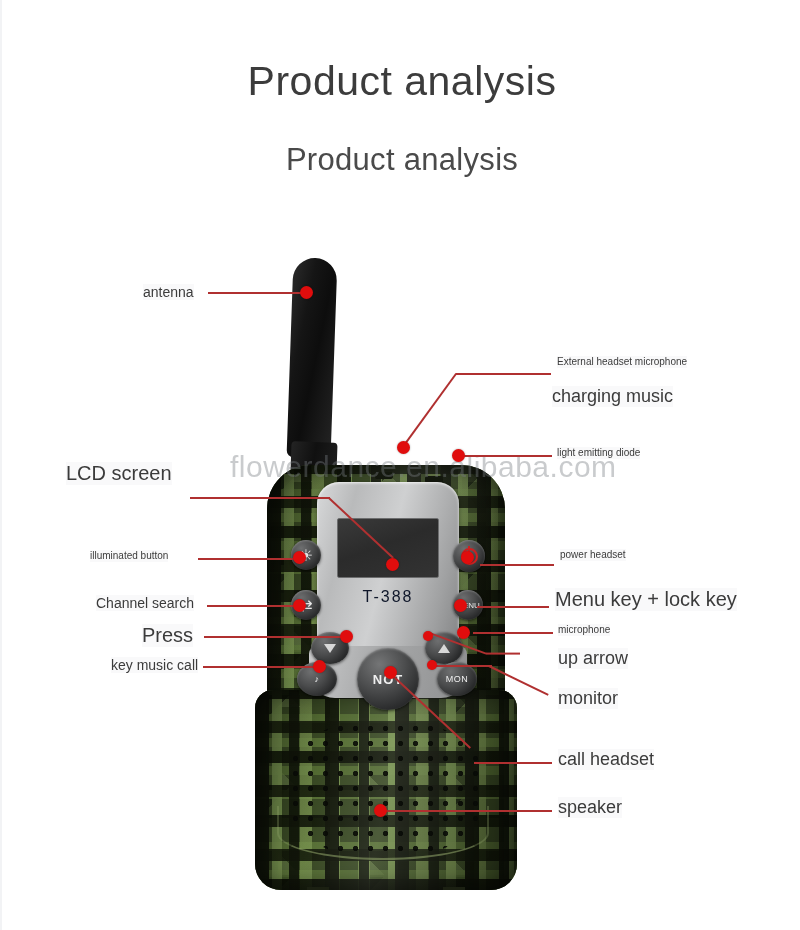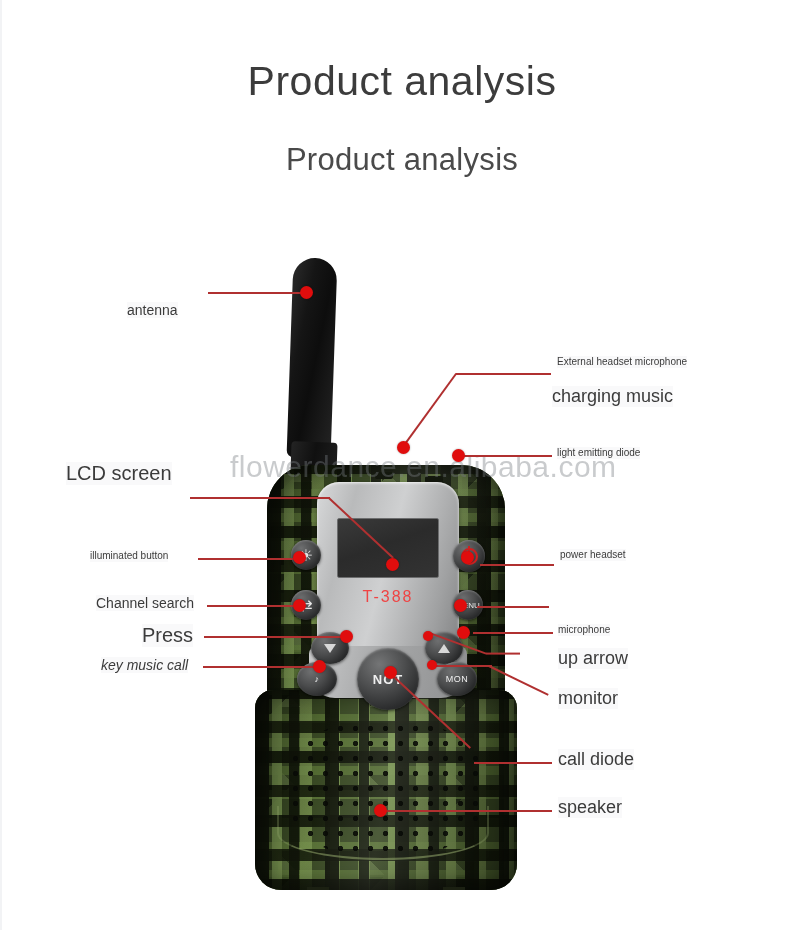--- a/index.html
+++ b/index.html
@@ -152,21 +152,21 @@
     border-radius: 2px;
   }
   .model-no {
     position: absolute;
     left: 68px;
     top: 338px;
     width: 142px;
     text-align: center;
     font-size: 16px;
     letter-spacing: 2px;
-    color: #ef4444;
+    color: #0f172a;
     font-family: "Liberation Sans", sans-serif;
   }
 
   
   .btn {
     position: absolute;
     border-radius: 50%;
     background: radial-gradient(circle at 34% 28%, #6e6f70 0%, #4a4b4c 42%, #252627 78%, #141515 100%);
     box-shadow: 0 1px 3px rgba(0,0,0,.6), inset 0 1px 2px rgba(255,255,255,.25);
     display: flex;
@@ -365,21 +365,21 @@
     <div class="btn btn-ptt">
       <span>NOT</span>
     </div>
 
     <div class="speaker"></div>
     <div class="grille-arc"></div>
   </div>
 
   <div class="watermark">flowerdance.en.alibaba.com</div>
 
-  <div class="label lbl-md" style="left:125px; top:284px;margin-top:18px;">antenna</div>
+  <div class="label lbl-md" style="left:141px; top:284px;">antenna</div>
   <div class="leader" style="left:206px; top:292px; width:98px;"></div>
   <div class="dot" style="left:298px; top:286px;"></div>
 
   <div class="label lbl-sm" style="left:555px; top:356px;">External headset microphone</div>
   <div class="leader" style="left:454px; top:373px; width:95px;"></div>
   <div class="leader" style="left:400px; top:447px; width:92px; transform:rotate(-54deg);"></div>
   <div class="dot" style="left:395px; top:441px;"></div>
 
   <div class="label lbl-lg" style="left:550px; top:386px;">charging music</div>
 
@@ -397,46 +397,47 @@
   <div class="dot" style="left:291px; top:551px;"></div>
 
   <div class="label lbl-md" style="left:94px; top:595px;text-align:right;">Channel search</div>
   <div class="leader" style="left:205px; top:605px; width:92px;"></div>
   <div class="dot" style="left:291px; top:599px;"></div>
 
   <div class="label lbl-xl" style="left:140px; top:624px;">Press</div>
   <div class="leader" style="left:202px; top:636px; width:140px;"></div>
   <div class="dot" style="left:338px; top:630px;"></div>
 
-  <div class="label lbl-md" style="left:99px; top:657px;font-style:italic;">key music call</div>
+  <div class="label lbl-md" style="left:109px; top:657px;">key music call</div>
   <div class="leader" style="left:201px; top:666px; width:116px;"></div>
   <div class="dot" style="left:311px; top:660px;"></div>
 
   <div class="label lbl-sm" style="left:558px; top:549px;">power headset</div>
   <div class="leader" style="left:478px; top:564px; width:74px;"></div>
   <div class="dot" style="left:459px; top:551px;"></div>
 
+  <div class="label lbl-xl" style="left:553px; top:588px;">Menu key + lock key</div>
   <div class="leader" style="left:475px; top:606px; width:72px;"></div>
   <div class="dot" style="left:452px; top:599px;"></div>
 
   <div class="label lbl-sm" style="left:556px; top:624px;">microphone</div>
   <div class="leader" style="left:471px; top:632px; width:80px;"></div>
   <div class="dot" style="left:455px; top:626px;"></div>
 
   <div class="label lbl-lg" style="left:556px; top:648px;text-align:right;">up arrow</div>
   <div class="leader" style="left:518px; top:653px; width:34px; transform:rotate(180deg);"></div>
   <div class="leader" style="left:484px; top:653px; width:62px; transform:rotate(200deg);"></div>
   <div class="dot dot-sm" style="left:421px; top:631px;"></div>
 
   <div class="label lbl-lg" style="left:556px; top:688px;">monitor</div>
   <div class="leader" style="left:487px; top:665px; width:66px; transform:rotate(26deg);"></div>
   <div class="leader" style="left:432px; top:665px; width:58px;"></div>
   <div class="dot dot-sm" style="left:425px; top:660px;"></div>
 
-  <div class="label lbl-lg" style="left:556px; top:749px;">call diode</div>
+  <div class="label lbl-lg" style="left:556px; top:749px;">call headset</div>
   <div class="leader" style="left:472px; top:762px; width:78px;"></div>
   <div class="leader" style="left:388px; top:672px; width:110px; transform:rotate(43deg);"></div>
   <div class="dot" style="left:382px; top:666px;"></div>
 
   <div class="label lbl-lg" style="left:556px; top:797px;">speaker</div>
   <div class="leader" style="left:384px; top:810px; width:166px;"></div>
   <div class="dot" style="left:372px; top:804px;"></div>
 
 </div>
 

